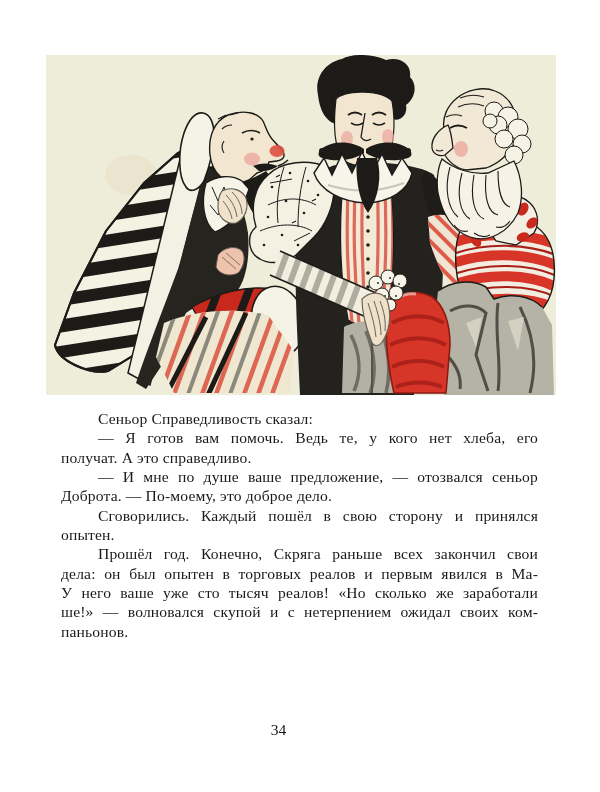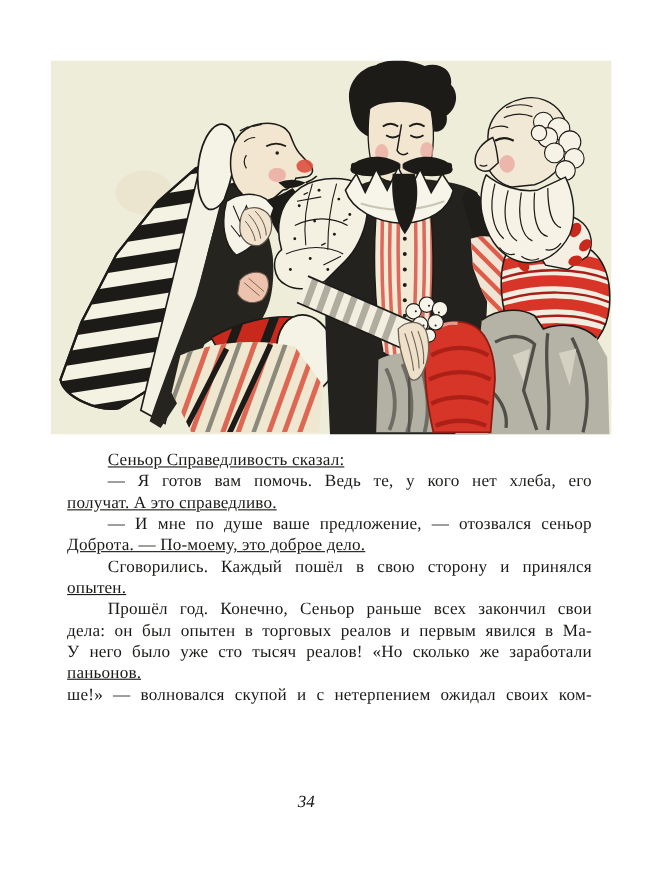--- a/index.html
+++ b/index.html
@@ -11,25 +11,25 @@
     position:absolute;left:46px;top:55px;width:510px;height:340px;
   }
   .illustration-wrap svg{display:block;width:510px;height:340px;}
   .textblock{
     position:absolute;left:61px;top:409px;width:477px;
     font-size:15.6px;line-height:19.35px;letter-spacing:0.15px;
   }
   .line{
     text-align:justify;text-align-last:justify;
   }
-  .line.end{text-align:right;text-align-last:left;text-decoration:underline;}
+  .line.end{text-align:right;text-align-last:left;}
   .line.indent{text-indent:37px;}
   .pageno{
     position:absolute;left:0;top:721px;width:557px;text-align:center;
-    font-size:15.5px;color:#171614;font-style:italic;
+    font-size:15.5px;color:#171614;
   }
 </style>
 </head>
 <body>
 
 <div class="illustration-wrap">
 <svg viewBox="0 0 510 340" xmlns="http://www.w3.org/2000/svg">
   <defs>
     <clipPath id="cloakClip">
       <path d="M158,90 C172,94 184,106 183,118 L168,150 140,200 112,258 88,300 62,316 C44,320 12,306 9,290 L28,238 60,176 98,128 132,98 Z"></path>
@@ -342,20 +342,20 @@
 </div>
 
 <div class="textblock">
   <div class="line indent end">Сеньор Справедливость сказал:</div>
   <div class="line indent">— Я готов вам помочь. Ведь те, у кого нет хлеба, его</div>
   <div class="line end">получат. А это справедливо.</div>
   <div class="line indent">— И мне по душе ваше предложение, — отозвался сеньор</div>
   <div class="line end">Доброта. — По-моему, это доброе дело.</div>
   <div class="line indent">Сговорились. Каждый пошёл в свою сторону и принялся</div>
   <div class="line end">опытен.</div>
-  <div class="line indent">Прошёл год. Конечно, Сеньор раньше всех закончил свои</div>
+  <div class="line indent">Прошёл год. Конечно, Скряга раньше всех закончил свои</div>
   <div class="line">дела: он был опытен в торговых реалов и первым явился в Ма-</div>
-  <div class="line">У него было уже сто тысяч реалов! «Но сколько же заработали</div>
+  <div class="line">У него ваше уже сто тысяч реалов! «Но сколько же заработали</div>
+  <div class="line">ше!» — волновался скупой и с нетерпением ожидал своих ком-</div>
   <div class="line end">паньонов.</div>
-  <div class="line">ше!» — волновался скупой и с нетерпением ожидал своих ком-</div>
 </div>
 
 <div class="pageno">34</div>
 
 </body></html>

